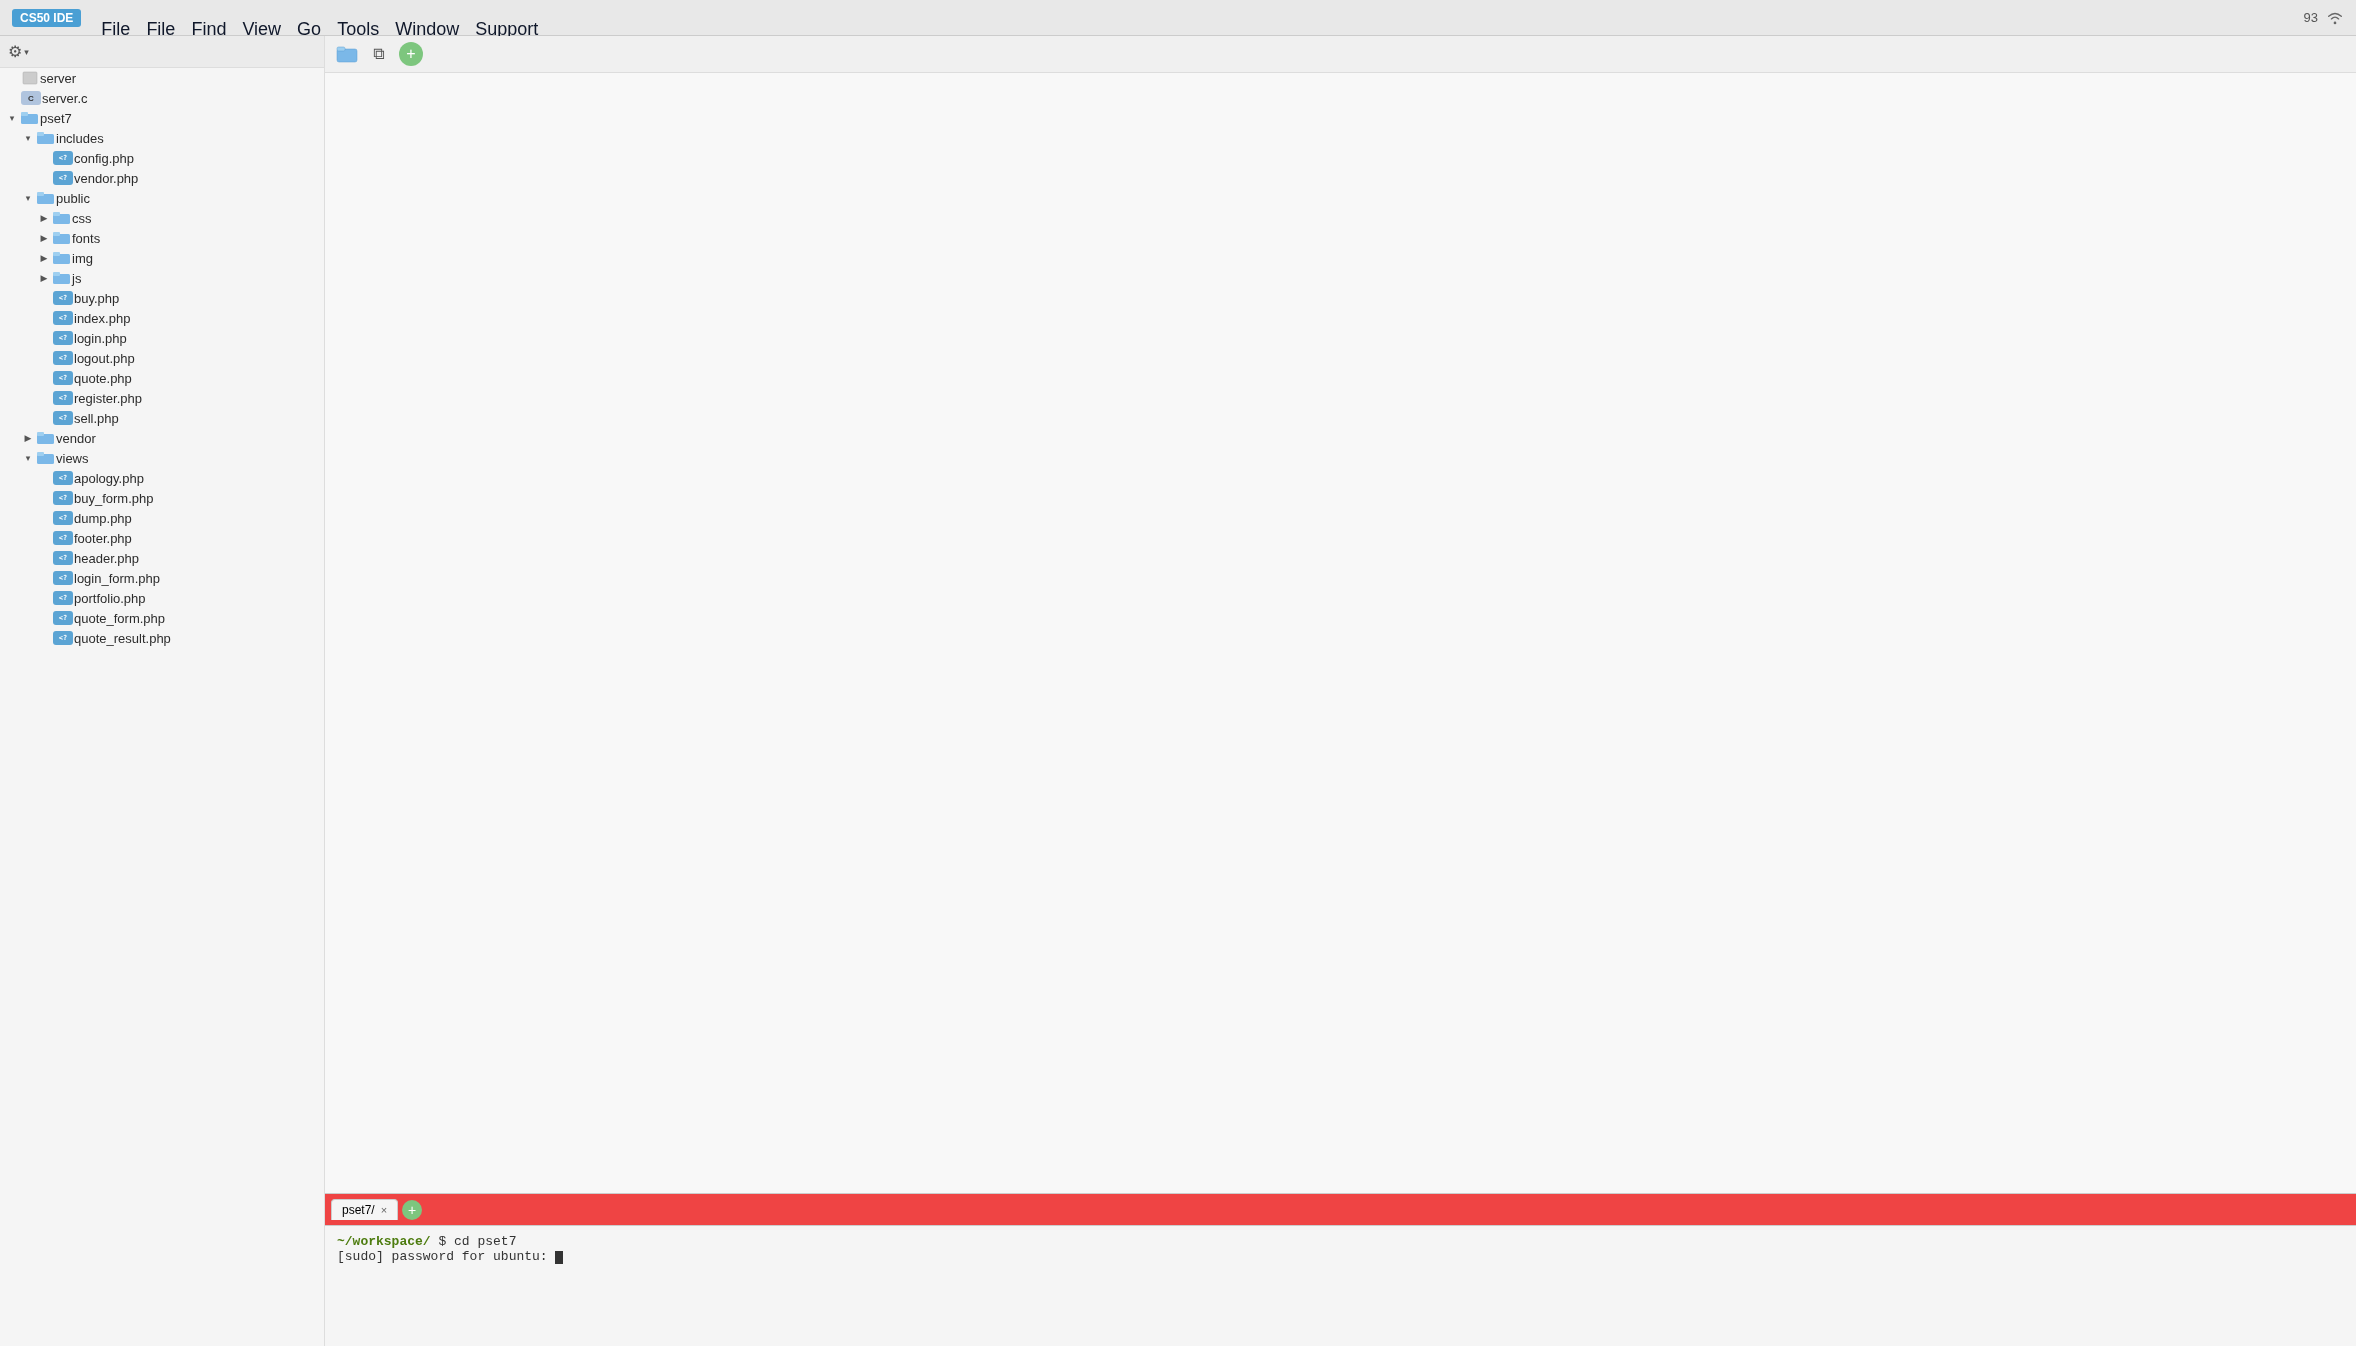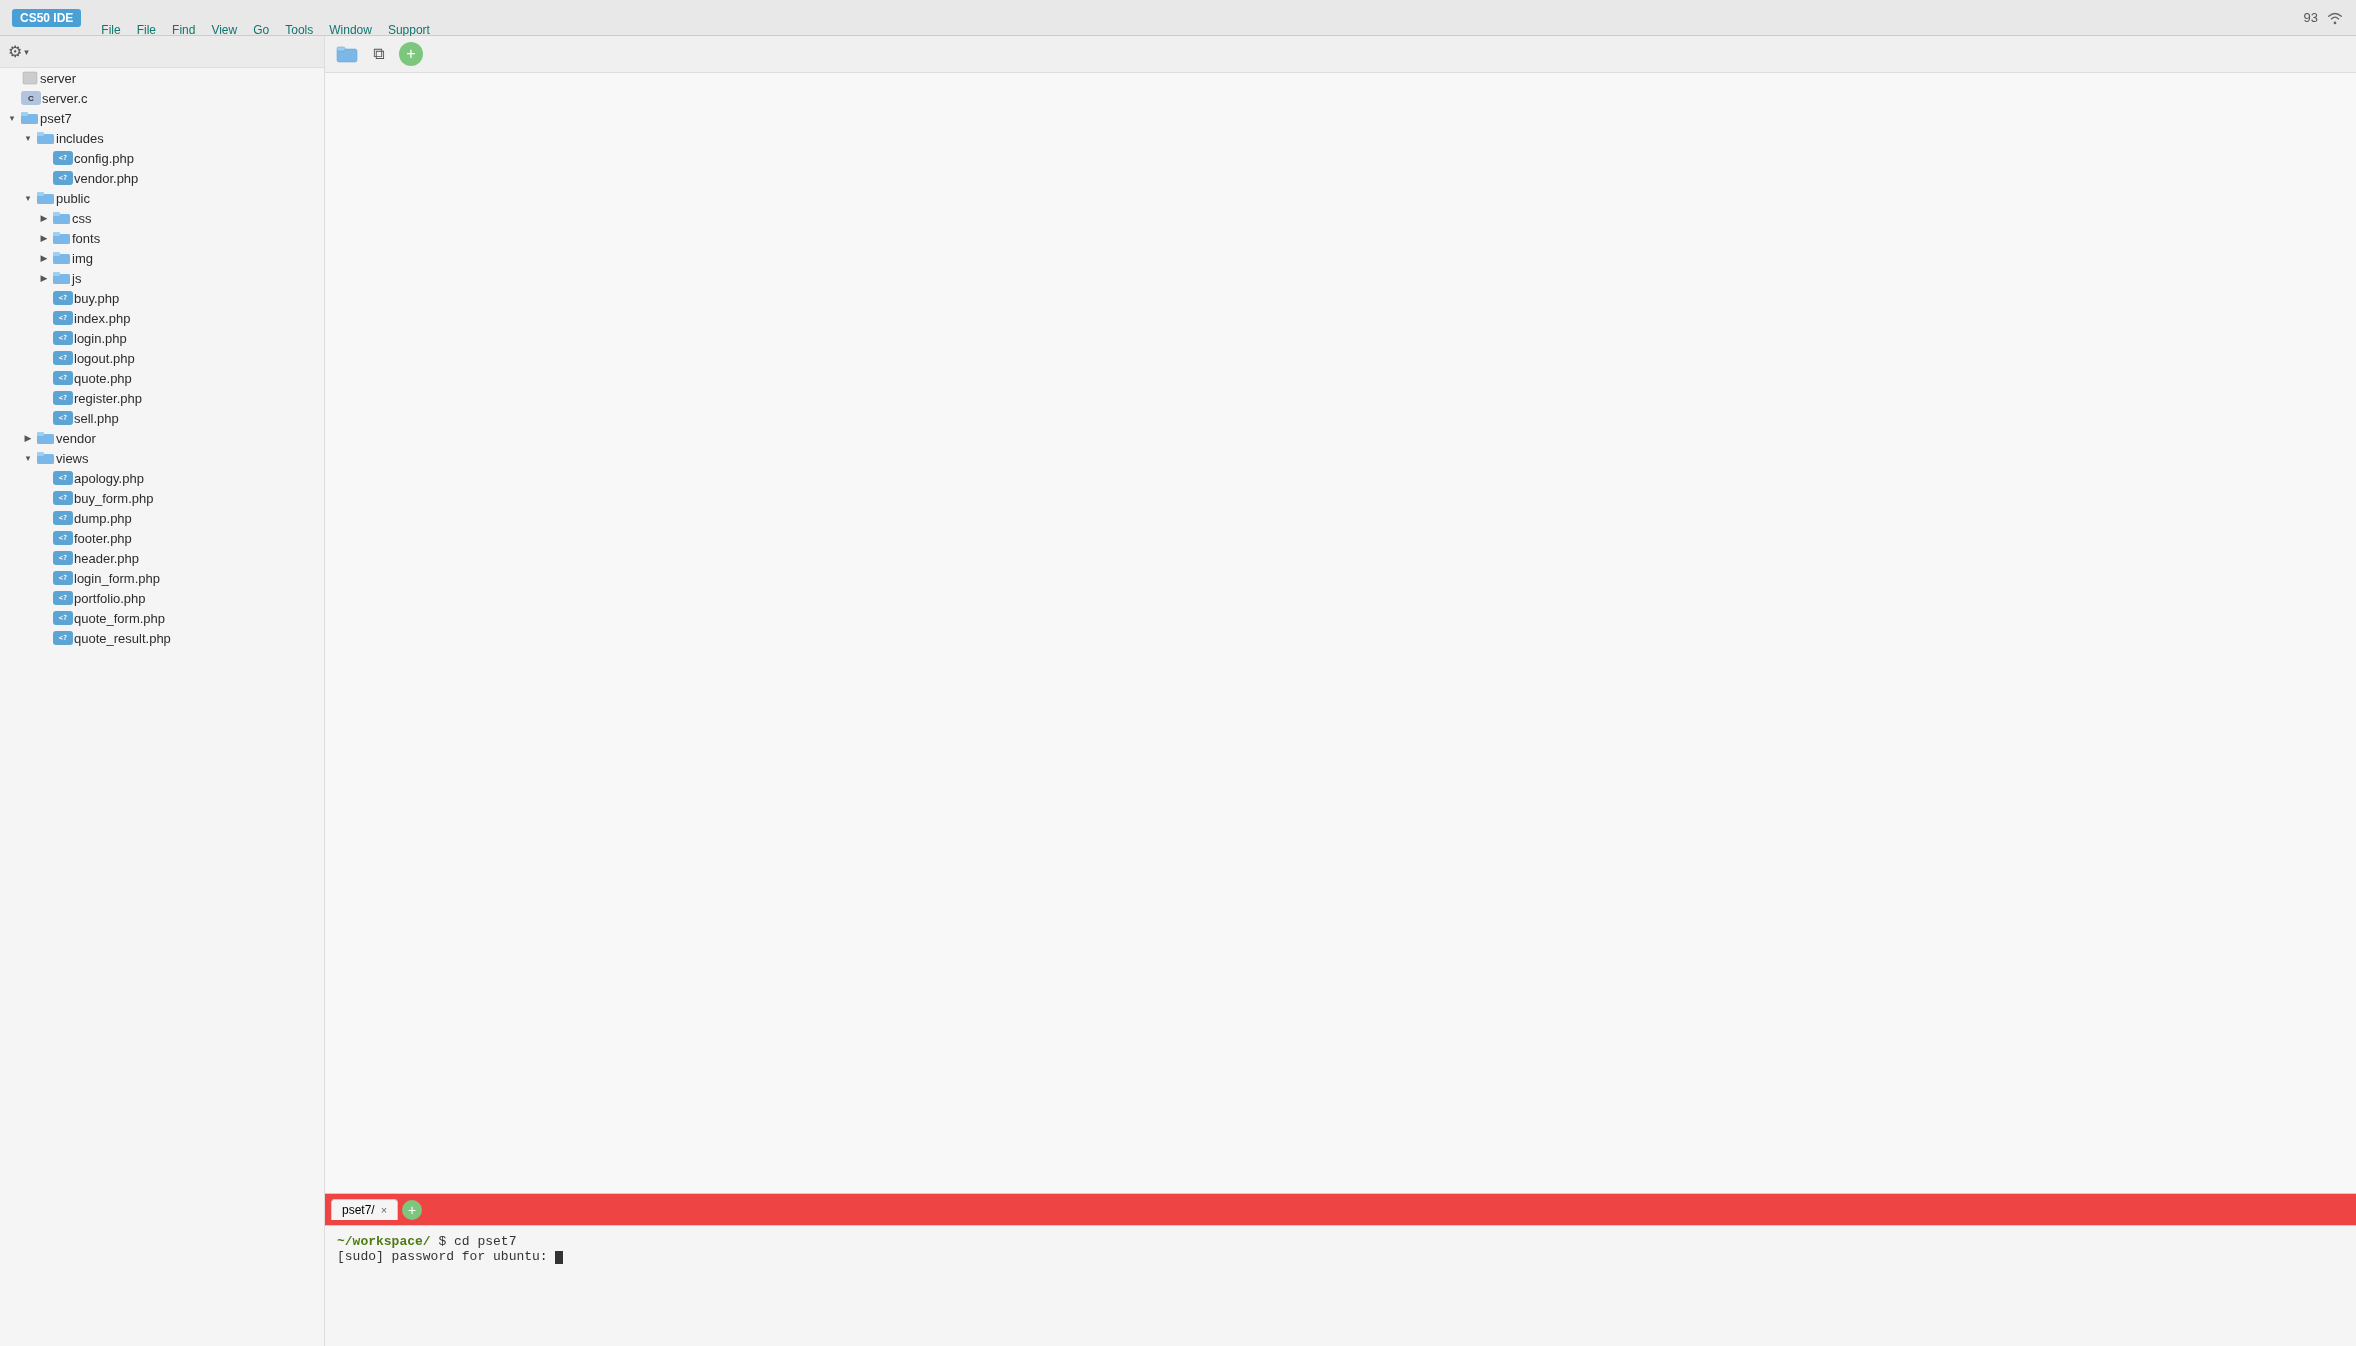--- a/index.html
+++ b/index.html
@@ -30,23 +30,23 @@
       color: white;
       padding: 2px 8px;
       border-radius: 3px;
     }
     .titlebar-menu {
       display: flex;
       gap: 16px;
       align-items: center;
     }
     .menu-item {
-      color: #0f766e;
-      cursor: pointer;
-      font-size: 12px;
+      color: #0f172a;
+      cursor: pointer;
+      font-size: 18px;
       margin-top: 24px;
     }
     .titlebar-right {
       margin-left: auto;
       display: flex;
       align-items: center;
       gap: 8px;
       color: #555;
       font-size: 13px;
     }

